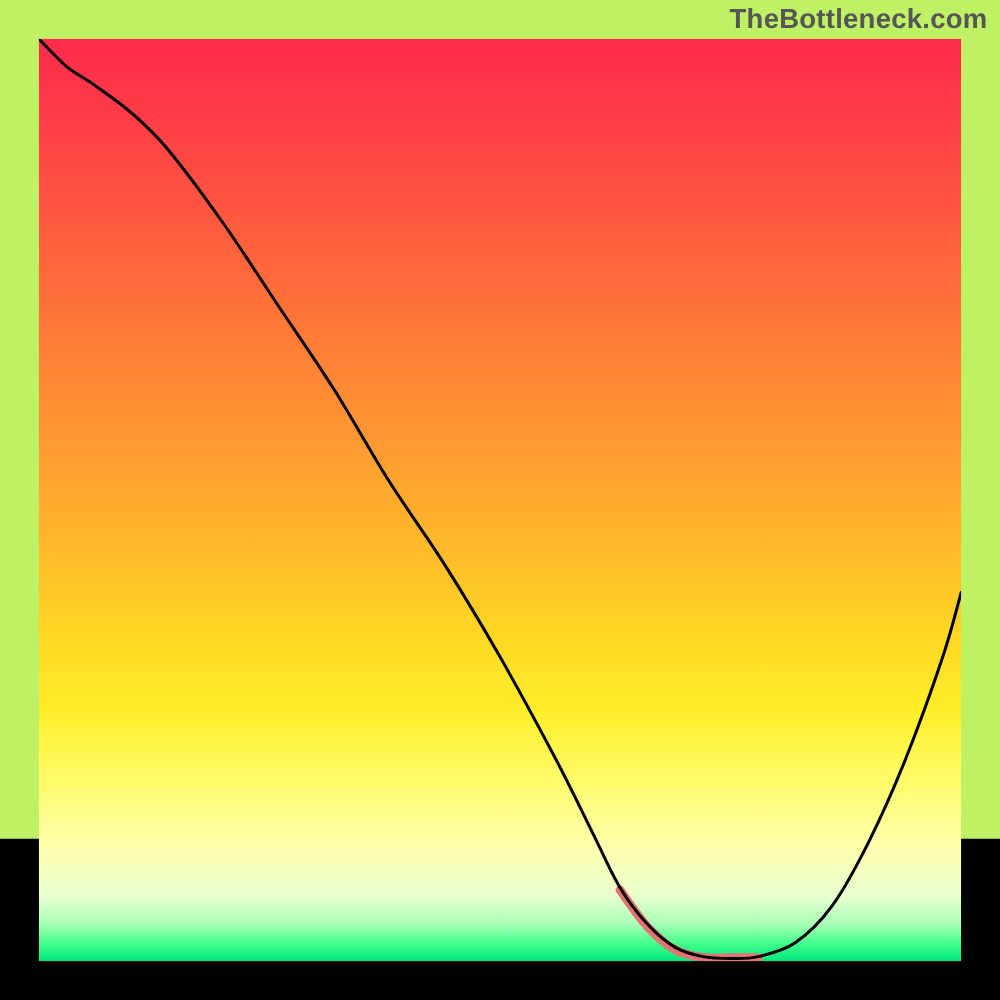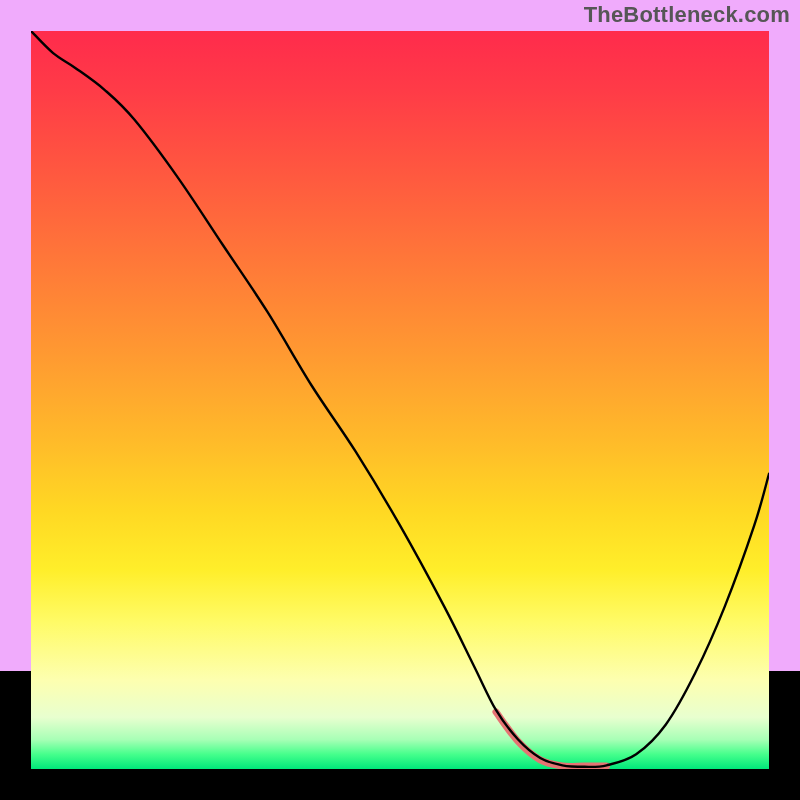--- a/index.html
+++ b/index.html
@@ -7,21 +7,21 @@
     padding: 0;
     width: 800px;
     height: 800px;
     background: #000;
     overflow: hidden;
   }
   .outer {
     position: relative;
     width: 800px;
     height: 671px;
-    background: #f0abfc;
+    background: #bef264;
   }
   .watermark {
     position: absolute;
     top: 2px;
     right: 10px;
     font-family: Arial, Helvetica, sans-serif;
     font-size: 22px;
     font-weight: 600;
     color: #565656;
     letter-spacing: 0.2px;

